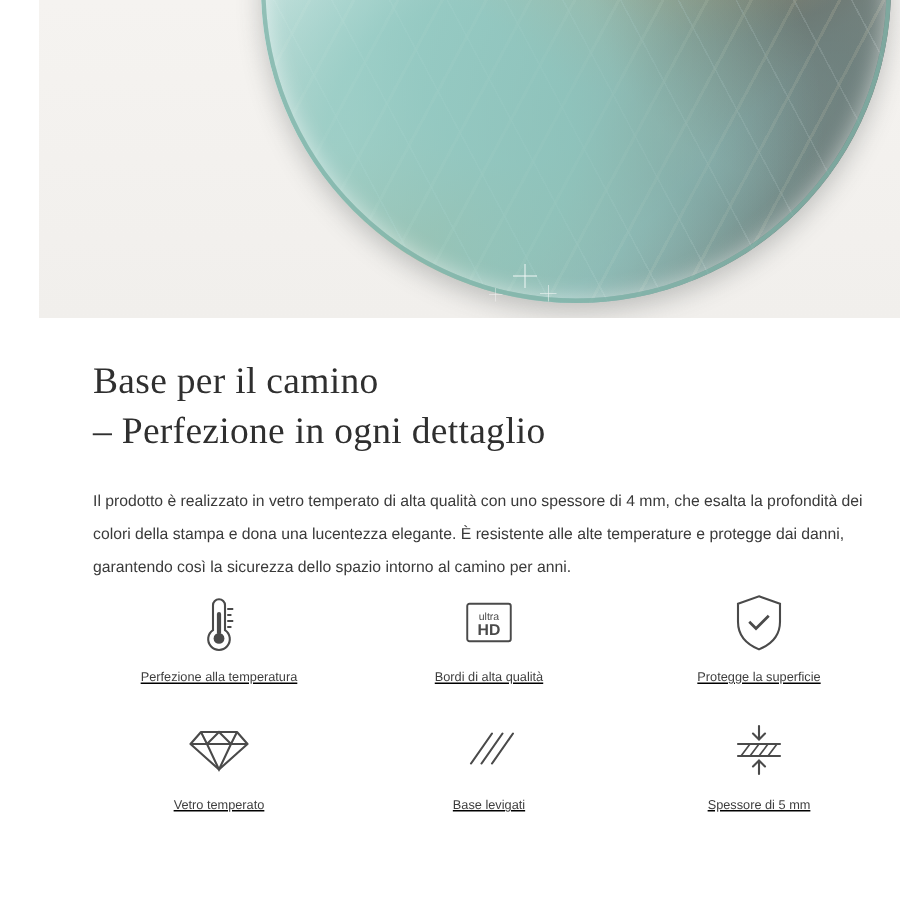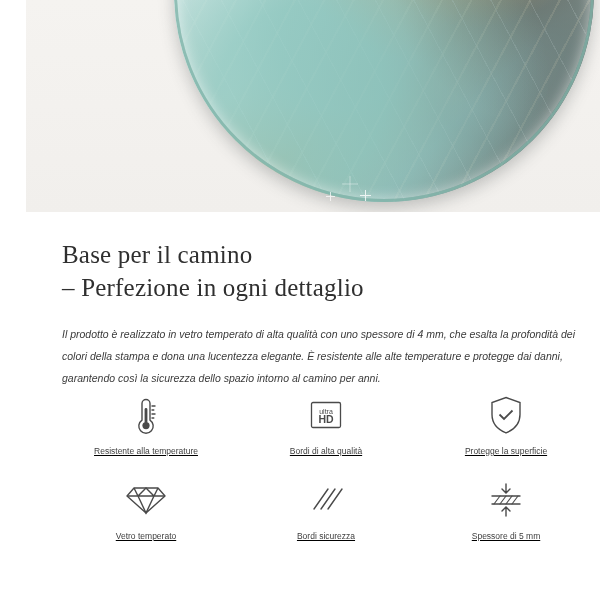--- a/index.html
+++ b/index.html
@@ -114,21 +114,20 @@
     font-weight: 400;
     letter-spacing: .2px;
   }
   .headline .l2 { display: block; }
   .body-copy {
     margin: 20px 0 0 36px;
     width: 532px;
     font-size: 10.5px;
     line-height: 2.08;
     color: #3a3a3a;
-    font-style: italic;
   }
 
   
   .features {
     position: absolute;
     left: 0;
     top: 388px;
     width: 600px;
   }
   .feat-row {
@@ -188,21 +187,21 @@
 
       <div class="feat">
         <div class="ico">
           <svg width="30" height="42" viewBox="0 0 30 42" fill="none" stroke="#4a4a4a" stroke-width="1.4">
             <path d="M15 5.5a4 4 0 0 1 4 4v16.6a7.2 7.2 0 1 1-8 0V9.5a4 4 0 0 1 4-4z"></path>
             <circle cx="15" cy="31.6" r="3.6" fill="#4a4a4a" stroke="none"></circle>
             <rect x="13.6" y="14" width="2.8" height="15" rx="1.4" fill="#4a4a4a" stroke="none"></rect>
             <path d="M20.5 12h4M20.5 16h2.8M20.5 20h4M20.5 24h2.8"></path>
           </svg>
         </div>
-        <div class="cap">Resistente alla temperature</div>
+        <div class="cap">Perfezione alla temperatura</div>
       </div>
 
       <div class="feat">
         <div class="ico">
           <svg width="40" height="40" viewBox="0 0 40 40" fill="none" stroke="#4a4a4a" stroke-width="1.3">
             <rect x="5.5" y="7.5" width="29" height="25" rx="1.5"></rect>
             <text x="20" y="18.6" font-family="Liberation Sans, sans-serif" font-size="7" fill="#4a4a4a" stroke="none" text-anchor="middle">ultra</text>
             <text x="20" y="28.4" font-family="Liberation Sans, sans-serif" font-size="10.5" font-weight="bold" fill="#4a4a4a" stroke="none" text-anchor="middle">HD</text>
           </svg>
         </div>
@@ -232,21 +231,21 @@
         </div>
         <div class="cap">Vetro temperato</div>
       </div>
 
       <div class="feat">
         <div class="ico">
           <svg width="40" height="34" viewBox="0 0 40 34" fill="none" stroke="#4a4a4a" stroke-width="1.4" stroke-linecap="round">
             <path d="M8 26 22 6M15 26 29 6M22 26 36 6"></path>
           </svg>
         </div>
-        <div class="cap">Bordi sicurezza</div>
+        <div class="cap">Base levigati</div>
       </div>
 
       <div class="feat">
         <div class="ico">
           <svg width="40" height="40" viewBox="0 0 40 40" fill="none" stroke="#4a4a4a" stroke-width="1.4" stroke-linecap="round">
             <path d="M20 4v8M16 9l4 4 4-4"></path>
             <path d="M6 16h28M6 24h28"></path>
             <path d="M8 24 14 16M14 24 20 16M20 24 26 16M26 24 32 16" stroke-width="1.1"></path>
             <path d="M20 36v-8M16 31l4-4 4 4"></path>
           </svg>

